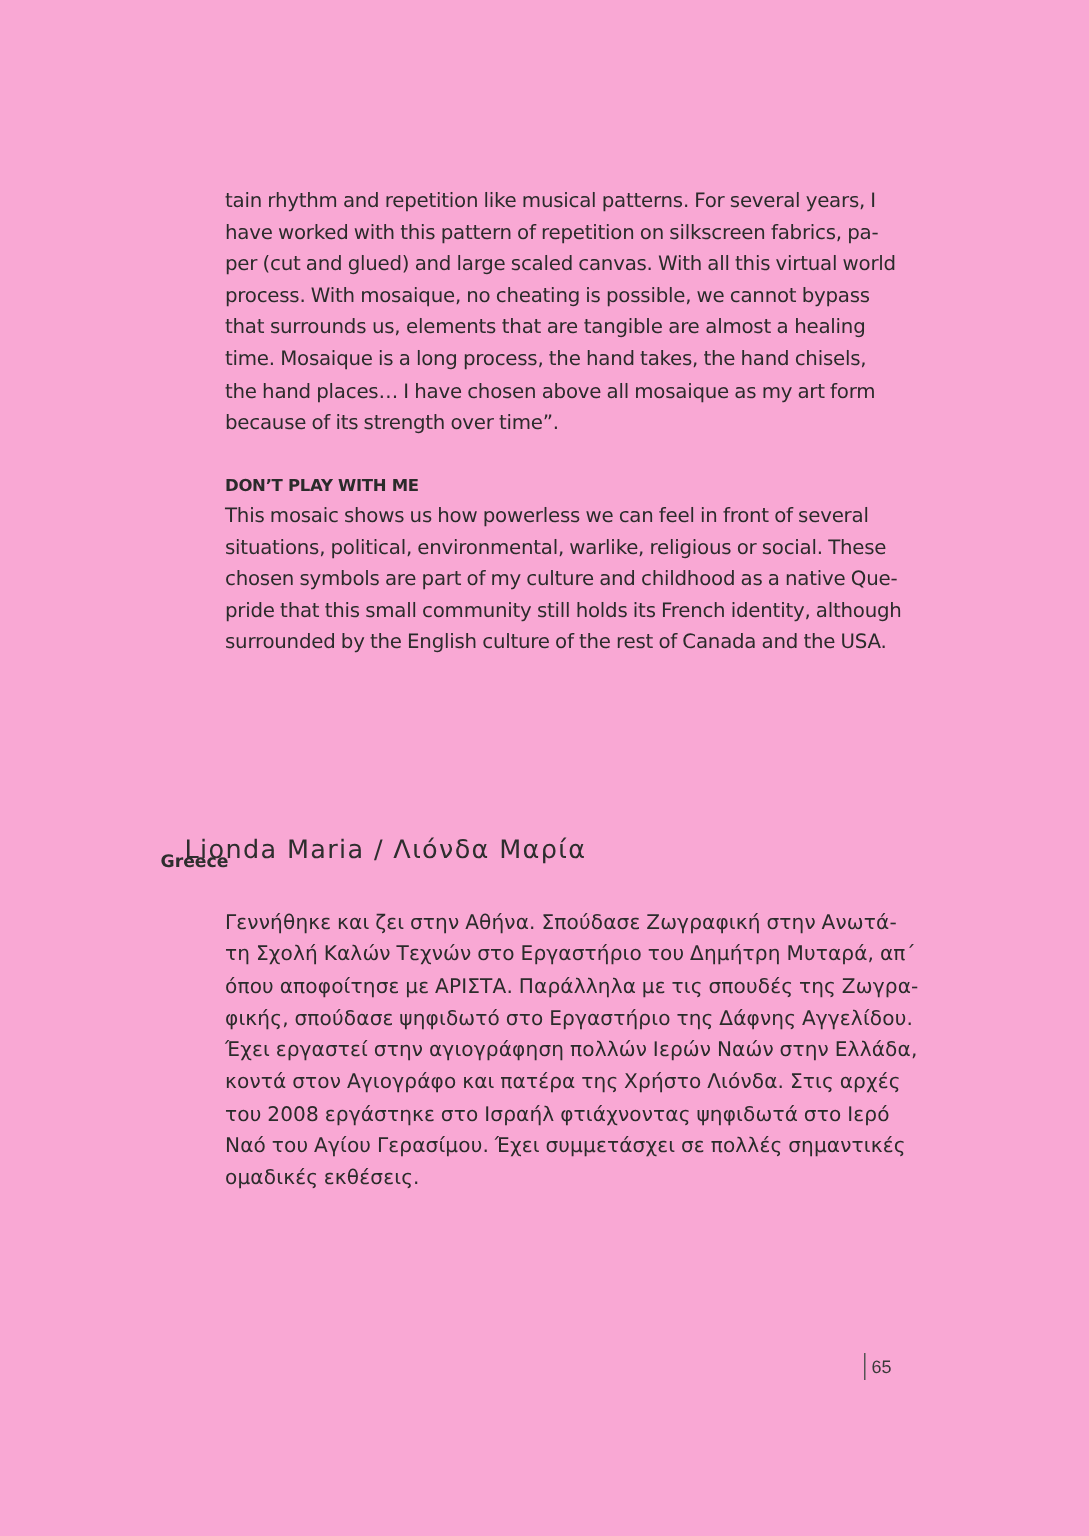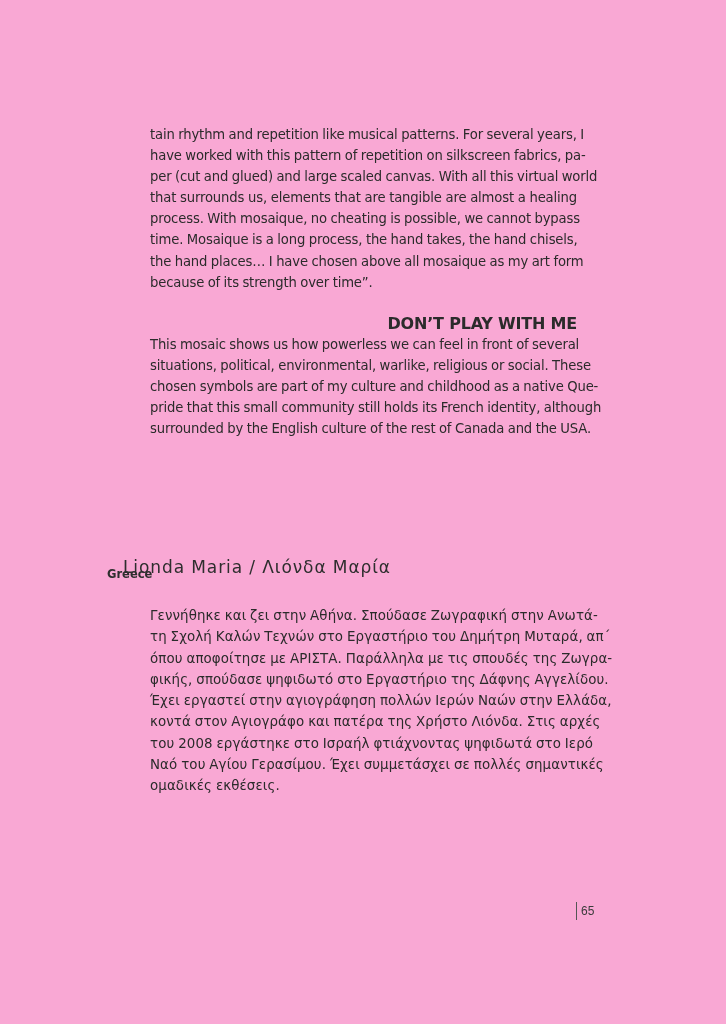--- a/index.html
+++ b/index.html
@@ -3,40 +3,40 @@
   <meta charset="utf-8">
   <style>
     html, body { margin: 0; padding: 0; background: #ffffff; }
     body { width: 726px; height: 1024px; position: relative; overflow: hidden;
            font-family: "DejaVu Sans", sans-serif; color: #2b2b2b; }
     .page { position: absolute; left: 0; top: 0; width: 726px; height: 1024px; background: #f9a8d4; padding-left: 44px; }
     .block { position: absolute; left: 150px; width: 427px; }
     .para { margin: 0; font-size: 13.2px; line-height: 21.1px; text-align: justify; letter-spacing: -0.15px; word-spacing: -0.5px; }
     .para .ln { display: block; text-align: justify; text-align-last: justify; white-space: nowrap; }
     .para .ln.last { text-align-last: left; }
-    .heading { font-weight: bold; font-size: 16px; line-height: 21px; margin: 0; letter-spacing: -0.2px; text-align: right; }
+    .heading { font-weight: bold; font-size: 11px; line-height: 21px; margin: 0; letter-spacing: -0.2px; }
     .author-name { position: absolute; left: 107px; top: 541px; font-size: 17px; font-weight: normal;
                    letter-spacing: 0.9px; color: #2e2e2e; margin: 16px; }
     .country { position: absolute; left: 107px; top: 567px; font-size: 11.5px; font-weight: bold; color: #2e2e2e; margin: 0; text-align: center; }
     .greek { font-size: 13.4px; line-height: 21.3px; letter-spacing: 0.1px; }
     .page-number { position: absolute; left: 576px; top: 902px; height: 18px; border-left: 1px solid #555;
                    padding-left: 4px; font-size: 12px; line-height: 18px; color: #3a3a3a; font-family: "Liberation Sans Narrow", "Liberation Sans", sans-serif; }
   </style>
 </head>
 <body>
 
 <div class="page">
 
   <div class="block" style="top:124px;">
     <p class="para">
       <span class="ln">tain rhythm and repetition like musical patterns. For several years, I</span>
       <span class="ln">have worked with this pattern of repetition on silkscreen fabrics, pa-</span>
       <span class="ln">per (cut and glued) and large scaled canvas. With all this virtual world</span>
+      <span class="ln">process. With mosaique, no cheating is possible, we cannot bypass</span>
       <span class="ln">that surrounds us, elements that are tangible are almost a healing</span>
-      <span class="ln">process. With mosaique, no cheating is possible, we cannot bypass</span>
       <span class="ln">time. Mosaique is a long process, the hand takes, the hand chisels,</span>
       <span class="ln">the hand places… I have chosen above all mosaique as my art form</span>
       <span class="ln last">because of its strength over time”.</span>
     </p>
   </div>
 
   <div class="block" style="top:313px;">
     <h3 class="heading">DON’T PLAY WITH ME</h3>
     <p class="para">
       <span class="ln">This mosaic shows us how powerless we can feel in front of several</span>

